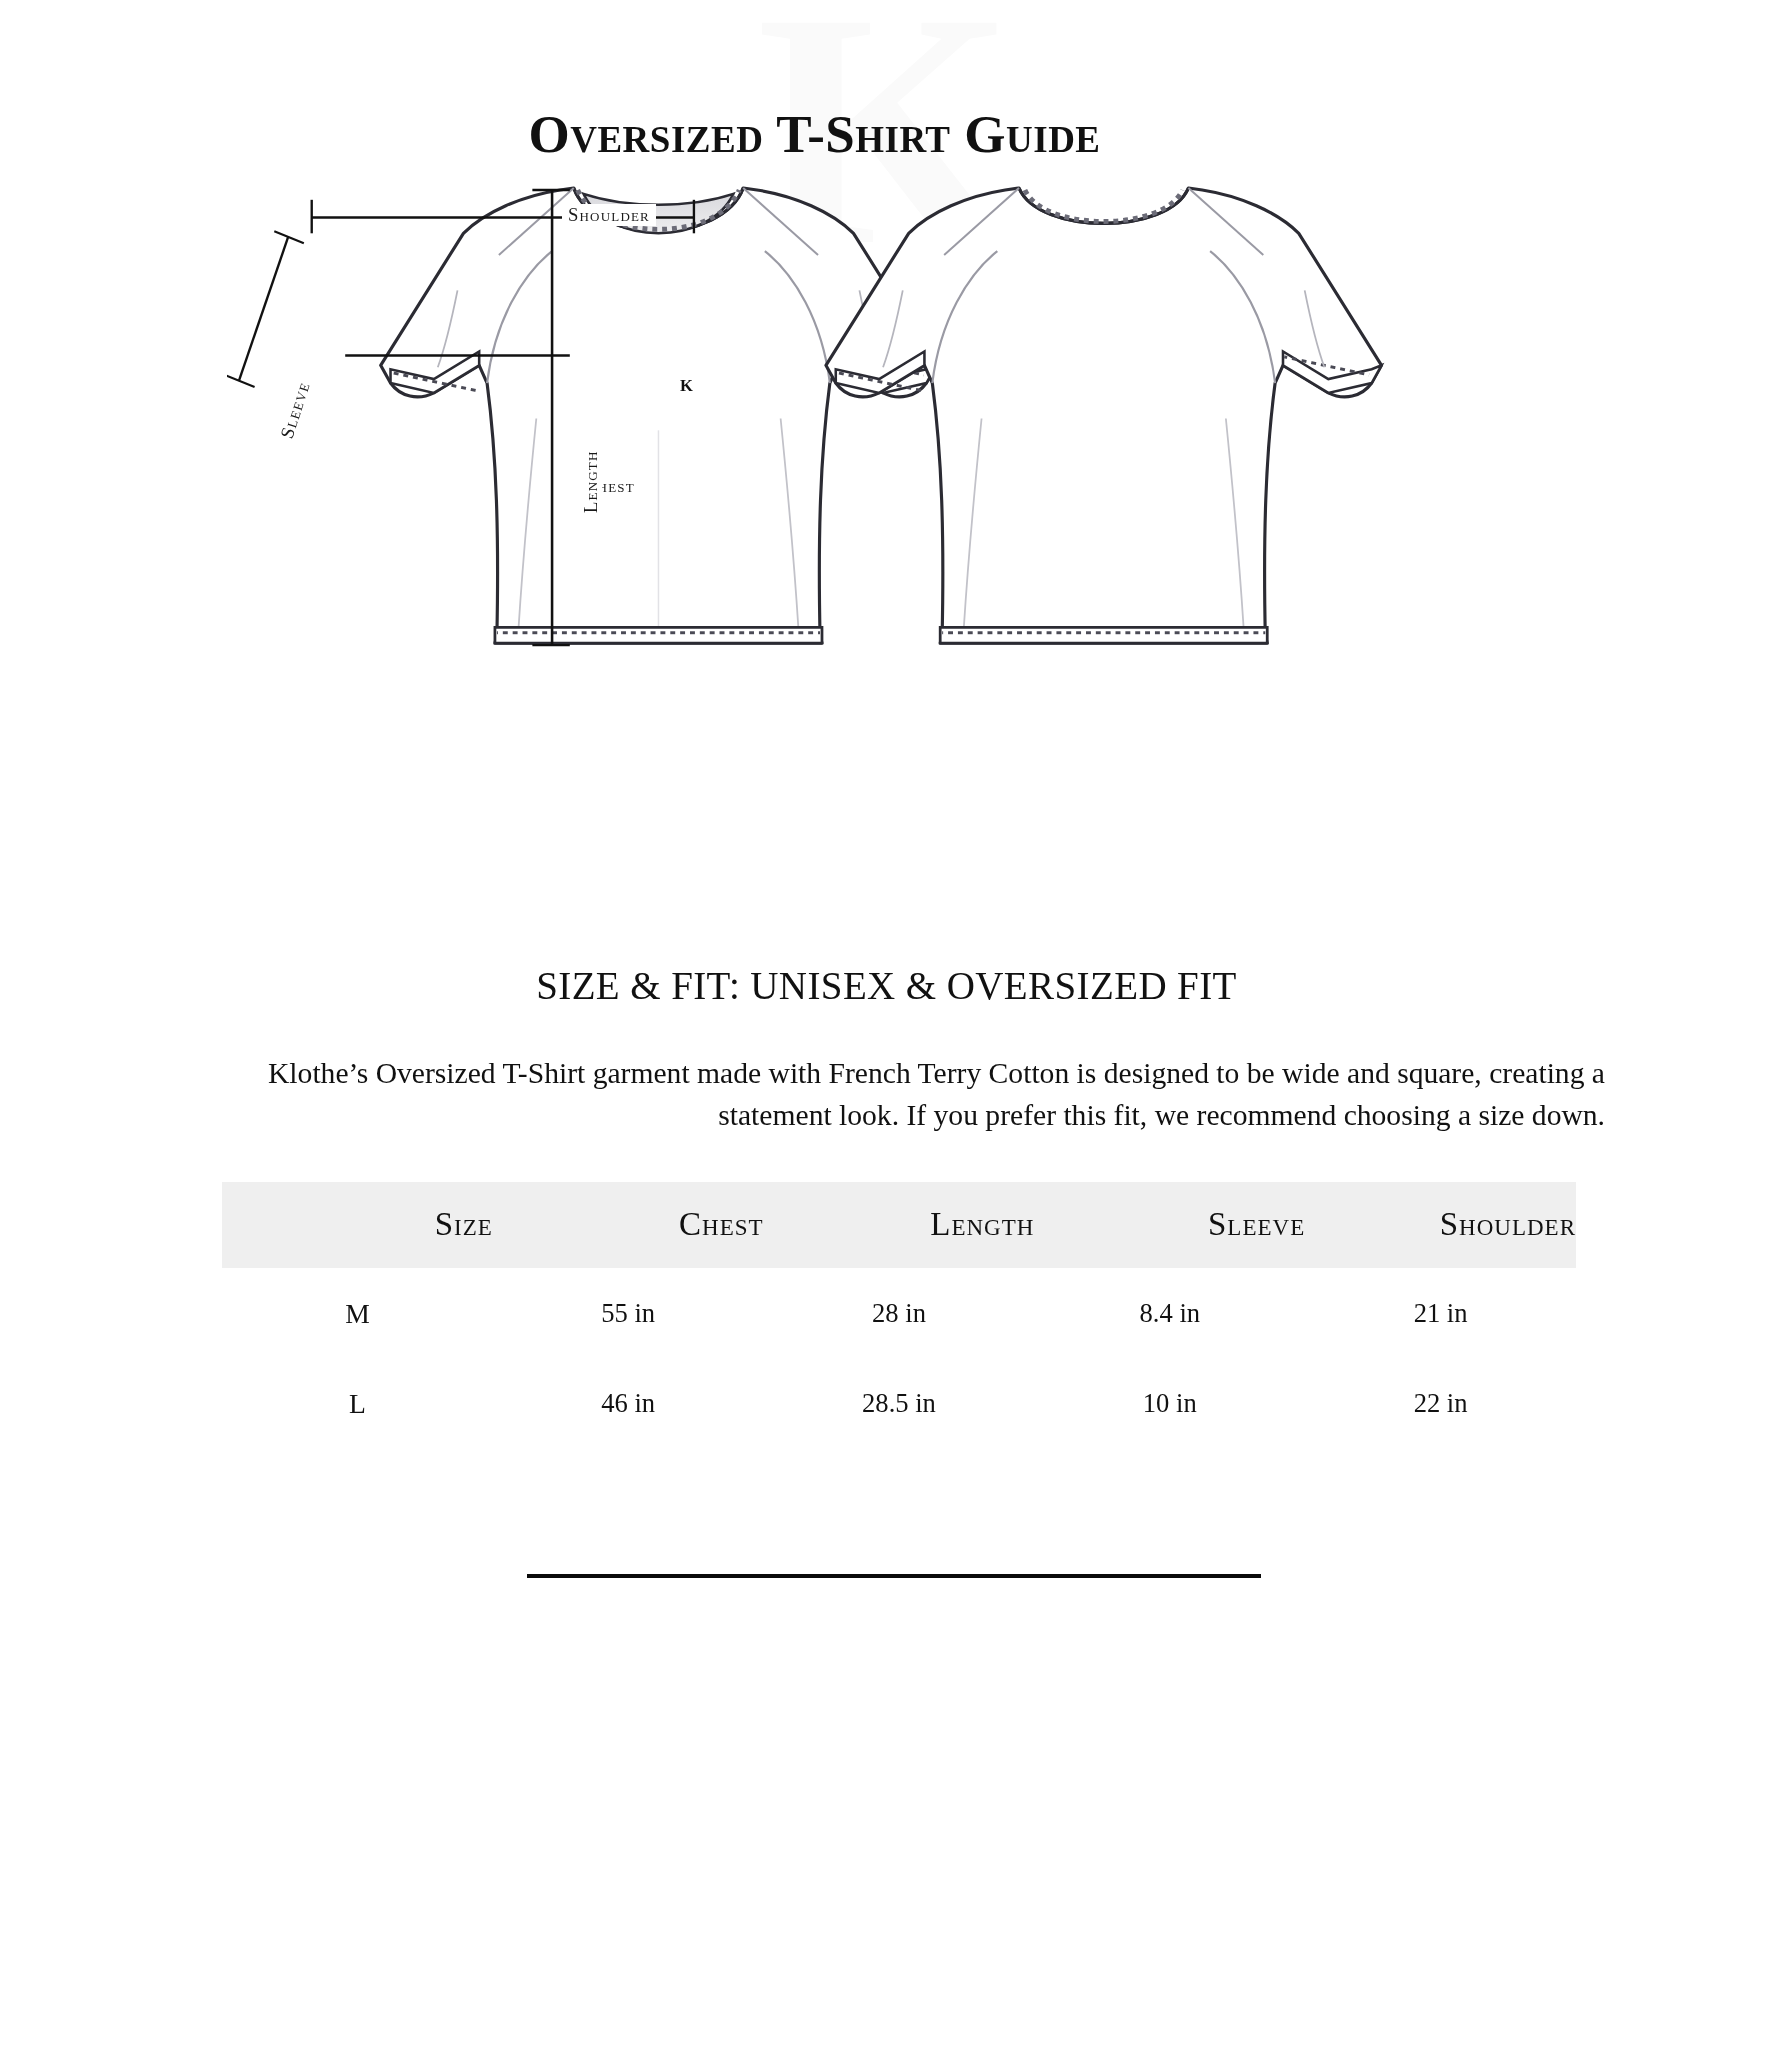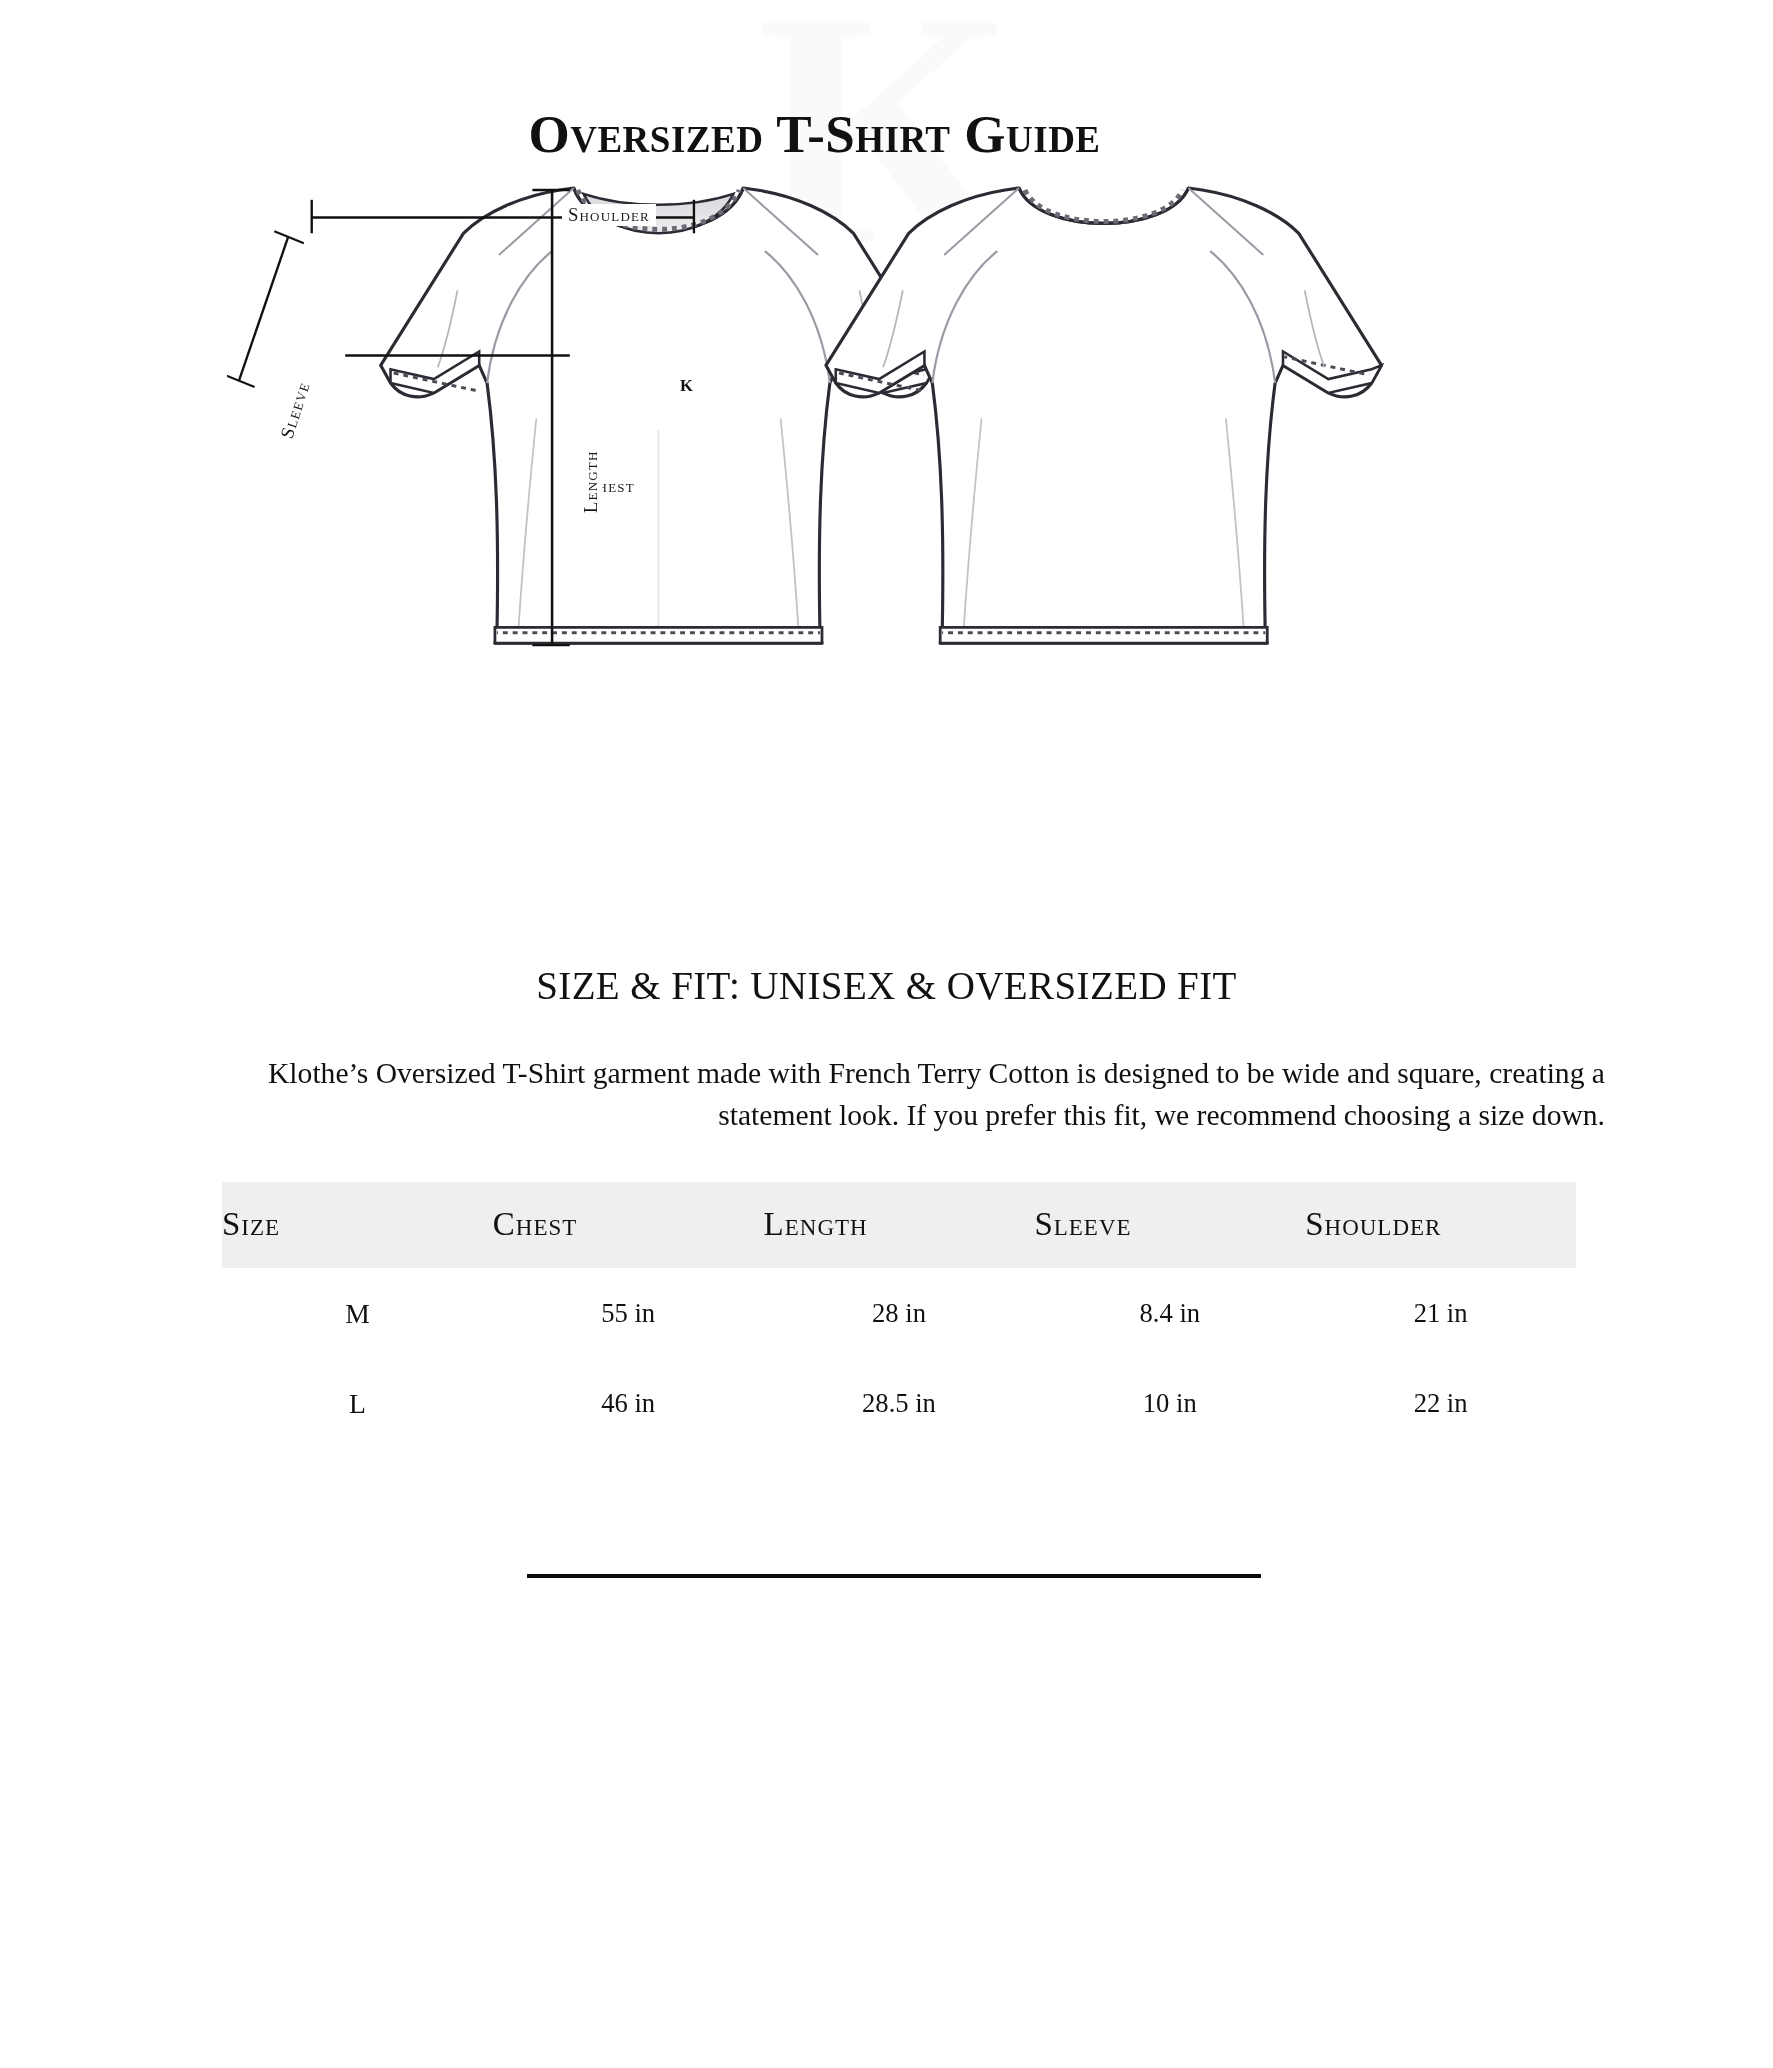--- a/index.html
+++ b/index.html
@@ -129,21 +129,21 @@
     border-collapse: collapse;
     table-layout: fixed;
   }
   table.size-table thead tr { background: #efefef; }
   table.size-table th {
     font-weight: 400;
     font-variant: small-caps;
     font-size: 33px;
     letter-spacing: 1px;
     padding: 23.6px 0 25.6px;
-    text-align: left;
+    text-align: right;
   }
   table.size-table td {
     font-size: 26.6px;
     text-align: center;
     padding: 29.6px 0 28.6px;
     white-space: pre;
   }
   table.size-table td.size-cell { font-size: 27.6px; }
 
   .table-rule {

